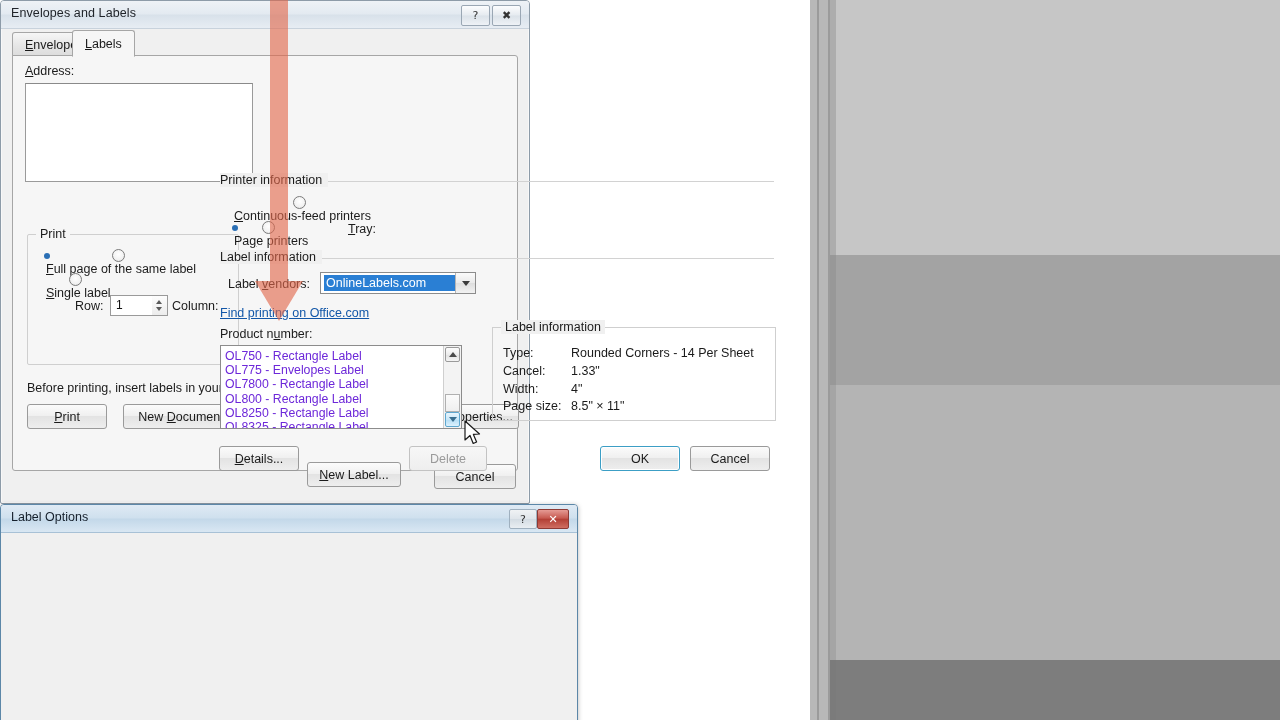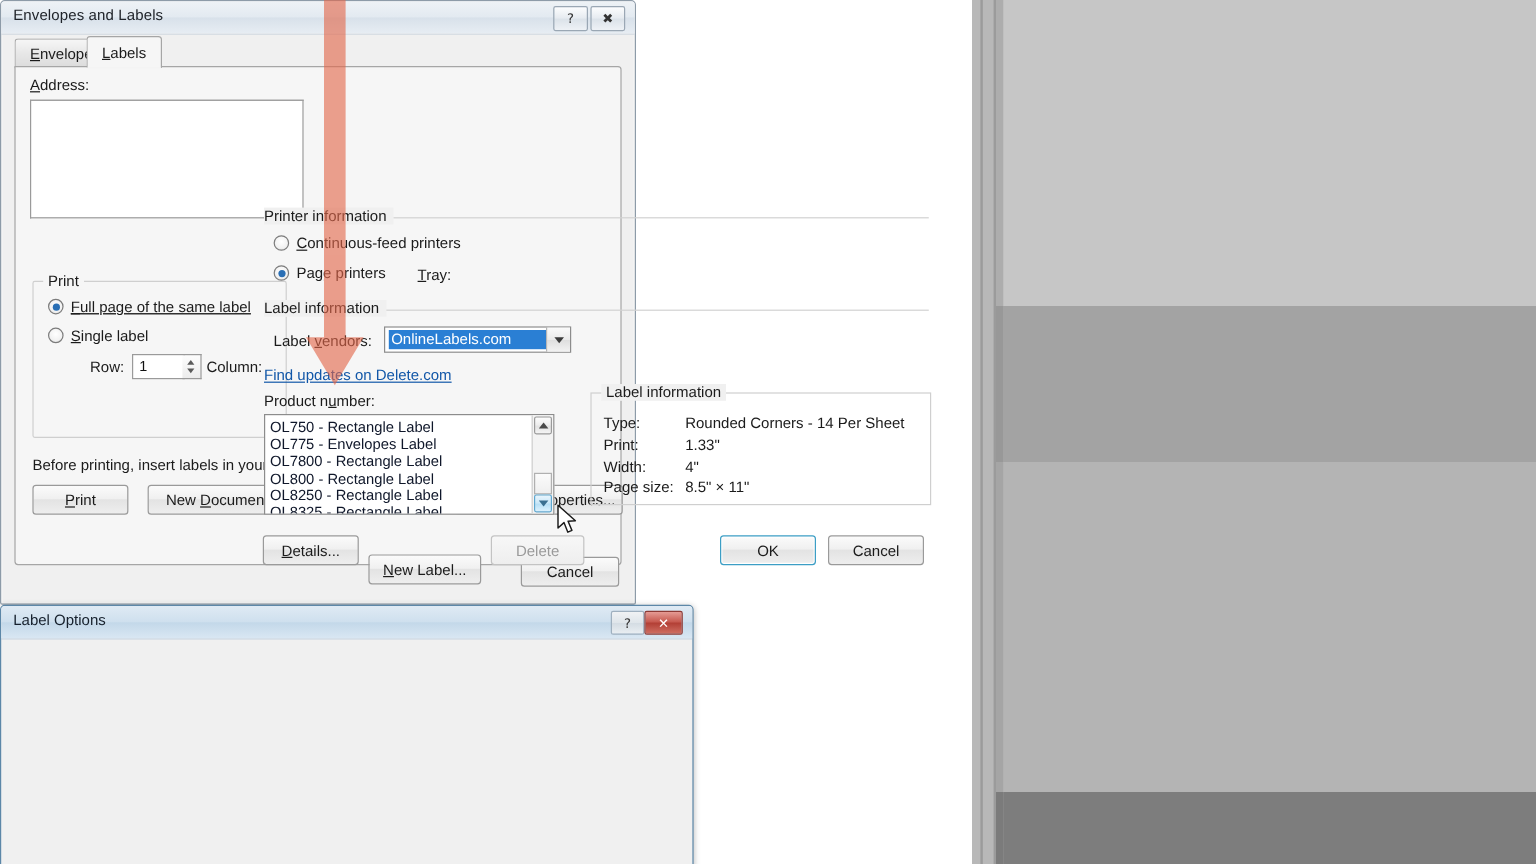--- a/index.html
+++ b/index.html
@@ -74,21 +74,21 @@
     background:#fff;border:1px solid #9a9a9a;border-top-color:#8a8a8a;
   }
 
   
   .group{position:absolute;border:1px solid #cfcfcf;border-radius:2px;}
   .group > .gtitle{
     position:absolute;top:-8px;left:8px;background:#f6f6f6;padding:0 4px;font-size:12.5px;color:#1b1b1b;
   }
   #printGroup{left:14px;top:178px;width:210px;height:129px;}
 
-  .radio{position:relative;display:inline-flex;}
+  .radio{position:relative;display:inline-flex;align-items:center;flex-direction:column;}
   .rdot{
     width:13px;height:13px;border-radius:50%;
     background:radial-gradient(circle at 50% 40%,#ffffff 0%,#f2f2f2 60%,#dcdcdc 100%);
     border:1px solid #7b7b7b;box-sizing:border-box;display:inline-block;flex:0 0 auto;
   }
   .rdot.on::after{
     content:"";position:absolute;left:3.5px;top:3.5px;width:6px;height:6px;border-radius:50%;
     background:#2a6fb5;
   }
   .radio .rtxt{margin-left:6px;font-size:12.5px;color:#1b1b1b;white-space:nowrap;}
@@ -175,21 +175,21 @@
 
   #findLink{
     position:absolute;left:220px;top:306px;font-size:12.5px;color:#1257a8;text-decoration:underline;cursor:pointer;
   }
 
   #prodLabel{position:absolute;left:220px;top:327px;}
   #prodList{
     position:absolute;left:220px;top:345px;width:242px;height:84px;
     background:#fff;border:1px solid #8c8c8c;box-sizing:border-box;overflow:hidden;
   }
-  #prodList .item{font-size:12.3px;color:#0f172a;padding:0 4px;line-height:14.2px;white-space:nowrap;}
+  #prodList .item{font-size:12.3px;color:#6d28d9;padding:0 4px;line-height:14.2px;white-space:nowrap;}
 
   .vscroll{
     position:absolute;right:0;top:0;width:17px;height:82px;background:#f3f3f3;border-left:1px solid #cfcfcf;
   }
   .vbtn{
     position:absolute;left:1px;width:15px;height:15px;border:1px solid #9a9a9a;border-radius:2px;
     background:linear-gradient(to bottom,#fdfdfd,#ececec 50%,#e1e1e1 52%,#f4f4f4);
     display:flex;align-items:center;justify-content:center;box-sizing:border-box;
   }
   .vbtn.top{top:1px;}
@@ -268,21 +268,21 @@
     <div class="tabpanel">
 
       <div id="addrLabel" class="lbl">
         <u>A</u>ddress:
       </div>
       <div id="addrBox"></div>
 
       <div class="group" id="printGroup">
         <div class="gtitle">Print</div>
 
-        <div class="radio" style="position:absolute;left:12px;top:14px;text-decoration:underline;">
+        <div class="radio" style="position:absolute;left:12px;top:14px;">
           <span class="rdot on"></span>
           <span class="rtxt"><u>F</u>ull page of the same label</span>
         </div>
 
         <div class="radio" style="position:absolute;left:12px;top:38px;">
           <span class="rdot"></span>
           <span class="rtxt"><u>S</u>ingle label</span>
         </div>
 
         <div class="lbl" style="position:absolute;left:47px;top:64px;">Row:</div>
@@ -355,21 +355,21 @@
     <div class="lbl" style="position:absolute;left:228px;top:277px;pointer-events:auto;">Label <u>v</u>endors:</div>
     <div class="combo" id="vendorCombo" style="left:320px;top:272px;width:156px;pointer-events:auto;">
       <span class="selbox" style="width:131px;">
         <span>OnlineLabels.com</span>
       </span>
       <span class="carrow">
           <b></b>
         </span>
     </div>
 
-    <div id="findLink" style="pointer-events:auto;">Find updates on Delete.com</div>
+    <div id="findLink" style="pointer-events:auto;">Find printing on Office.com</div>
 
     <div id="prodLabel" class="lbl" style="pointer-events:auto;">Product n<u>u</u>mber:</div>
 
     <div id="prodList" style="pointer-events:auto;">
       <div style="position:absolute;left:0;top:3px;width:224px;">
         <div class="item">OL750 - Rectangle Label</div>
         <div class="item">OL775 - Envelopes Label</div>
         <div class="item">OL7800 - Rectangle Label</div>
         <div class="item">OL800 - Rectangle Label</div>
         <div class="item">OL8250 - Rectangle Label</div>
@@ -386,21 +386,21 @@
       </div>
     </div>
 
     <div id="infoGroup" style="pointer-events:auto;">
       <div class="gt">Label information</div>
       <div class="irow" style="top:18px;">
         <span class="ikey">Type:</span>
         <span class="ival">Rounded Corners - 14 Per Sheet</span>
       </div>
       <div class="irow" style="top:36px;">
-        <span class="ikey">Print:</span>
+        <span class="ikey">Cancel:</span>
         <span class="ival">1.33"</span>
       </div>
       <div class="irow" style="top:54px;">
         <span class="ikey">Width:</span>
         <span class="ival">4"</span>
       </div>
       <div class="irow" style="top:71px;">
         <span class="ikey">Page size:</span>
         <span class="ival">8.5" × 11"</span>
       </div>

